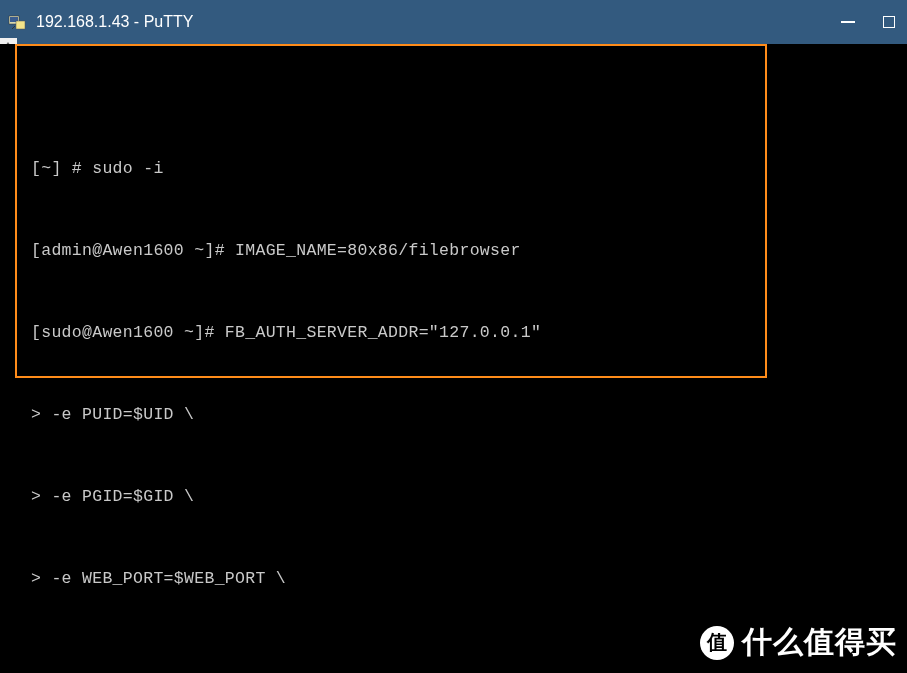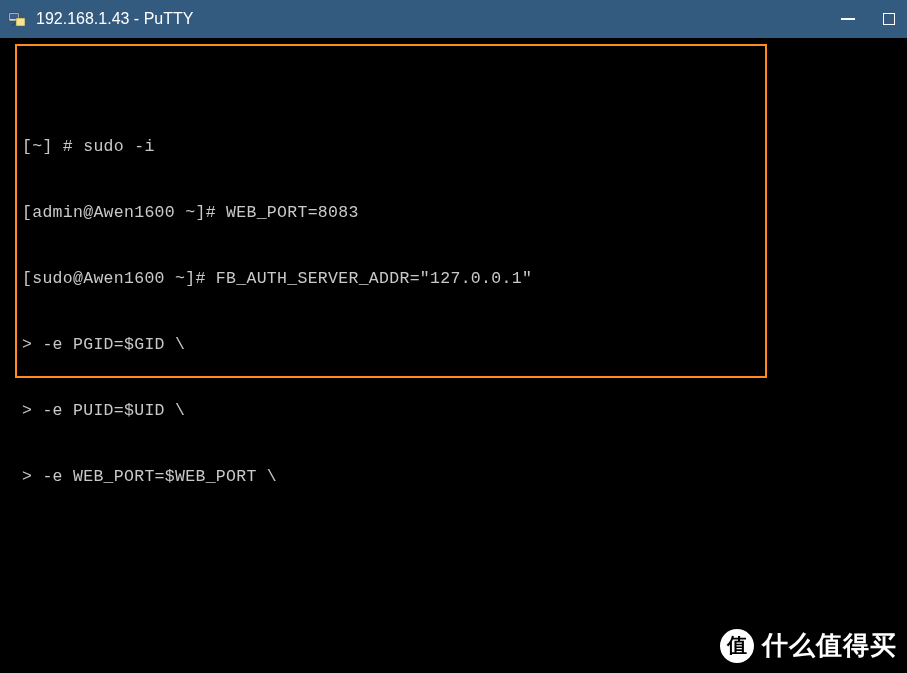--- a/index.html
+++ b/index.html
@@ -10,21 +10,21 @@
     body {
       width: 907px;
       height: 673px;
       background: #000;
       font-family: "Consolas", "Courier New", monospace;
       font-size: 16.5px;
       overflow: hidden;
       position: relative;
     }
     .titlebar {
-      height: 38px;
+      height: 44px;
       background: #335a7f;
       display: flex;
       align-items: center;
       padding: 0 8px;
       color: #fff;
       font-family: "Segoe UI", Arial, sans-serif;
       font-size: 16px;
     }
     .titlebar .app-icon {
       width: 18px;
@@ -54,23 +54,24 @@
     }
     .terminal {
       background: #000;
       color: #c9c9c9;
       padding: 0 0 0 0;
       line-height: 22px;
       white-space: pre;
       position: relative;
     }
     .line {
-      padding-left: 22px;
+      padding-left: 31px;
       white-space: pre;
       letter-spacing: 0.3px;
+      margin-top: 16px;
     }
     .highlight-box {
       position: absolute;
       border: 2px solid #ff8c1a;
       pointer-events: none;
       left: 15px;
       top: 44px;
       width: 752px;
       height: 334px;
     }
@@ -91,21 +92,21 @@
       display: flex;
       align-items: center;
       justify-content: center;
       font-family: Arial, sans-serif;
       font-weight: bold;
       font-size: 20px;
     }
     .watermark-text {
       color: #fff;
       font-family: "Microsoft YaHei", Arial, sans-serif;
-      font-size: 26px;
+      font-size: 30px;
       font-weight: bold;
       letter-spacing: 1px;
     }
     .scrollbar-left {
       position: absolute;
       left: 0;
       top: 38px;
       width: 17px;
       height: 635px;
       background: #f0f0f0;
@@ -146,24 +147,24 @@
     <div class="min-btn"></div>
     <div class="max-btn"></div>
   </div>
 </div>
 
 <div class="scrollbar-left"></div>
 
 <div class="terminal">
   <div style="height:10px"></div>
   <div class="line">[~] # sudo -i</div>
-  <div class="line">[admin@Awen1600 ~]# WEB_PORT=8083</div>
+  <div class="line">[admin@Awen1600 ~]# IMAGE_NAME=80x86/filebrowser</div>
   <div class="line">[sudo@Awen1600 ~]# FB_AUTH_SERVER_ADDR="127.0.0.1"</div>
+  <div class="line">&gt; -e PUID=$UID \</div>
   <div class="line">&gt; -e PGID=$GID \</div>
-  <div class="line">&gt; -e PUID=$UID \</div>
   <div class="line">&gt; -e WEB_PORT=$WEB_PORT \</div>
   
   
   
   
   
   
   
   
   

